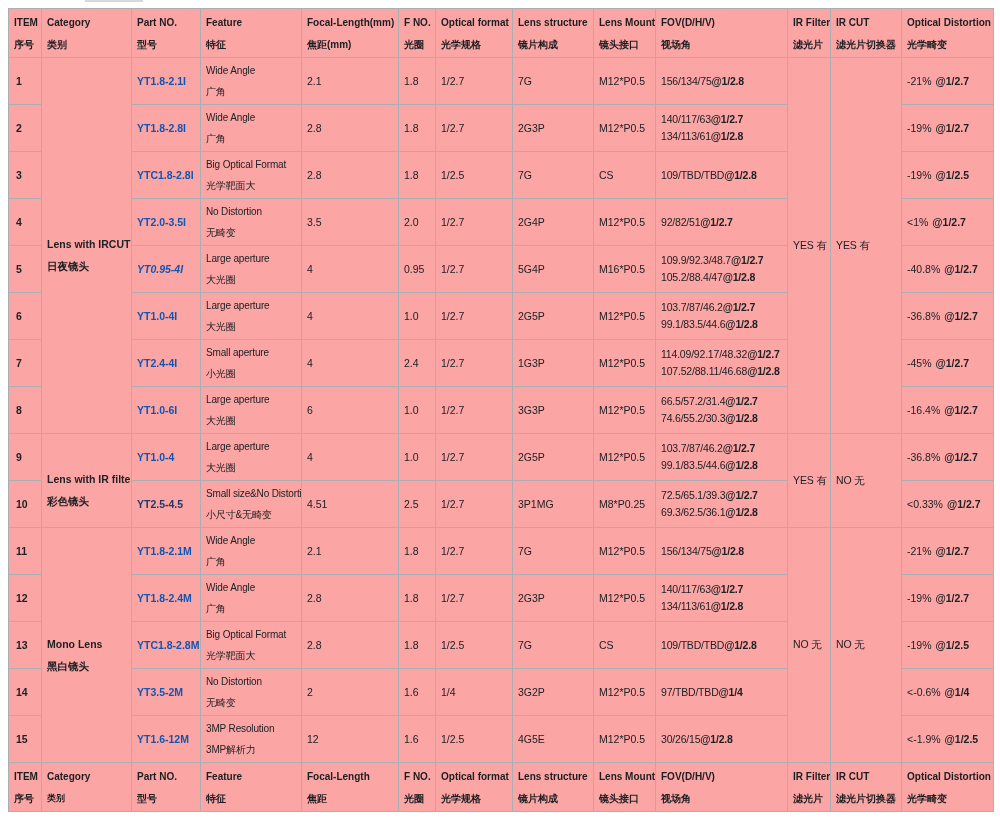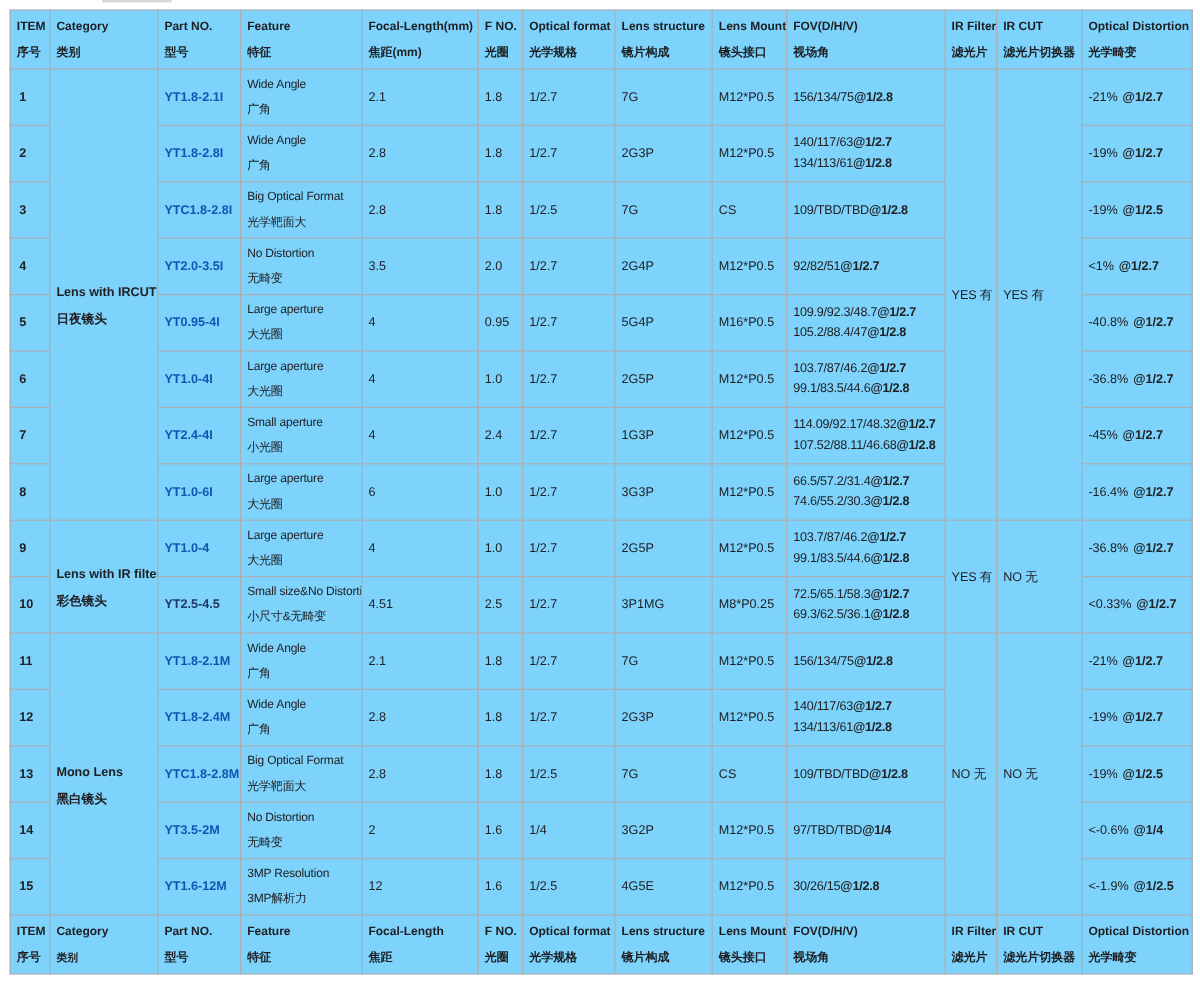--- a/index.html
+++ b/index.html
@@ -1,19 +1,19 @@
 <!DOCTYPE html>
 <html><head>
 <meta charset="utf-8">
 <style>
   html,body{margin:0;padding:0;background:#ffffff;}
   body{width:1000px;height:831px;position:relative;font-family:"Liberation Sans",sans-serif;color:#202124;}
   .artifact{position:absolute;left:85px;top:0;width:58px;height:2px;background:#d8d8d8;}
   .wrap{position:absolute;left:8px;top:8px;}
-  table{border-collapse:collapse;table-layout:fixed;width:985px;border:1px solid #9a9da2;background:#7dd3fc;}
+  table{border-collapse:collapse;table-layout:fixed;width:985px;border:1px solid #9a9da2;background:#fca5a5;}
   th,td{border:1px solid #abaeb3;vertical-align:middle;text-align:left;padding:2px 5px;overflow:hidden;white-space:nowrap;}
   thead tr,tfoot tr{height:49px;}
   tbody tr{height:47px;}
   th{font-size:10px;font-weight:bold;color:#1c1e21;}
   .h-en{line-height:13px;margin-bottom:9px;}
   .h-zh{line-height:13px;}
   .h-zh.small{font-size:9px;}
   td{font-size:10.5px;}
   .c-item{font-weight:bold;padding-left:7px;}
   .c-cat div{line-height:13px;font-weight:bold;}
@@ -177,21 +177,21 @@
           <td>1/2.7</td>
           <td>2G4P</td>
           <td>M12*P0.5</td>
           <td class="c-fov">
             <div><span class="v">92/82/51</span><b class="at">@1/2.7</b></div>
           </td>
           <td class="c-dist"><span class="v">&lt;1%</span><b class="at">@1/2.7</b></td>
         </tr>
         <tr>
           <td class="c-item">5</td>
-          <td class="c-part"><a class="plink" style="color: rgb(15, 86, 179);">YT0.95-4I</a></td>
+          <td class="c-part"><a class="plink" style="color: rgb(15, 86, 179); font-style: italic;">YT0.95-4I</a></td>
           <td class="c-feat">
             <div class="en">Large aperture</div>
             <div class="zh">大光圈</div>
           </td>
           <td>4</td>
           <td>0.95</td>
           <td>1/2.7</td>
           <td>5G4P</td>
           <td>M16*P0.5</td>
           <td class="c-fov">
@@ -284,21 +284,21 @@
           <td class="c-feat">
             <div class="en">Small size&amp;No Distortion</div>
             <div class="zh">小尺寸&amp;无畸变</div>
           </td>
           <td>4.51</td>
           <td>2.5</td>
           <td>1/2.7</td>
           <td>3P1MG</td>
           <td>M8*P0.25</td>
           <td class="c-fov">
-            <div><span class="v">72.5/65.1/58.3</span><b class="at">@1/2.7</b></div>
+            <div><span class="v">72.5/65.1/39.3</span><b class="at">@1/2.7</b></div>
             <div><span class="v">69.3/62.5/36.1</span><b class="at">@1/2.8</b></div>
           </td>
           <td class="c-dist"><span class="v">&lt;0.33%</span><b class="at">@1/2.7</b></td>
         </tr>
         <tr>
           <td class="c-item">11</td>
           <td class="c-cat" rowspan="5">
             <div class="en">Mono Lens</div>
             <div class="zh">黑白镜头</div>
           </td>

